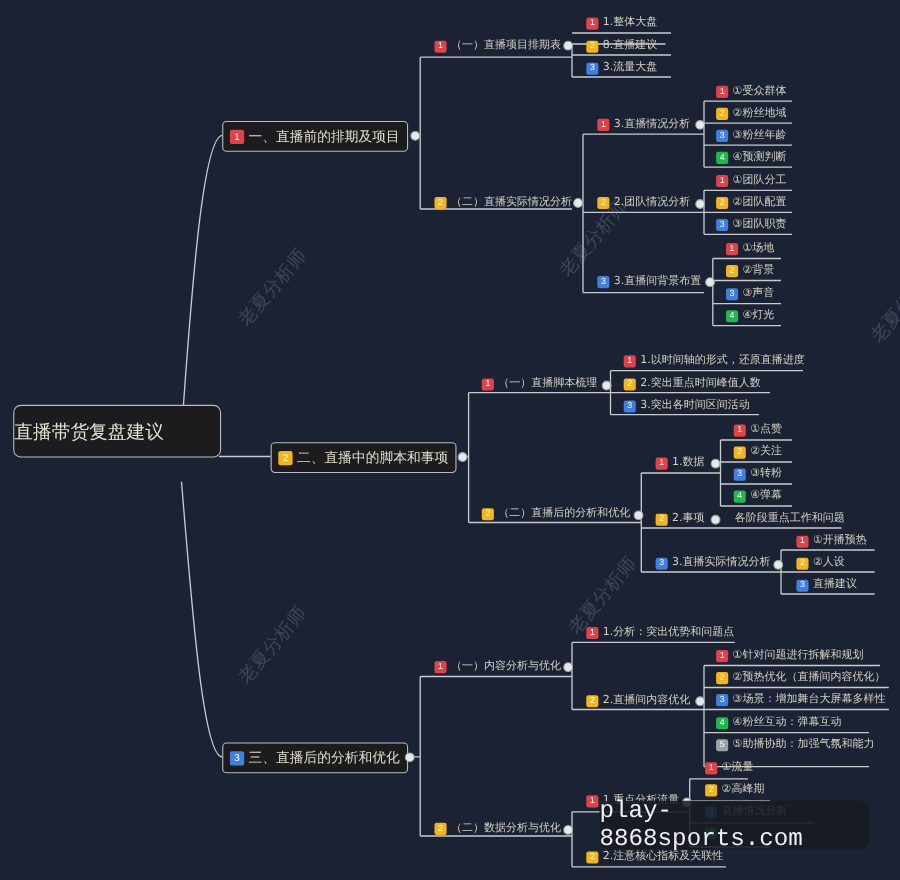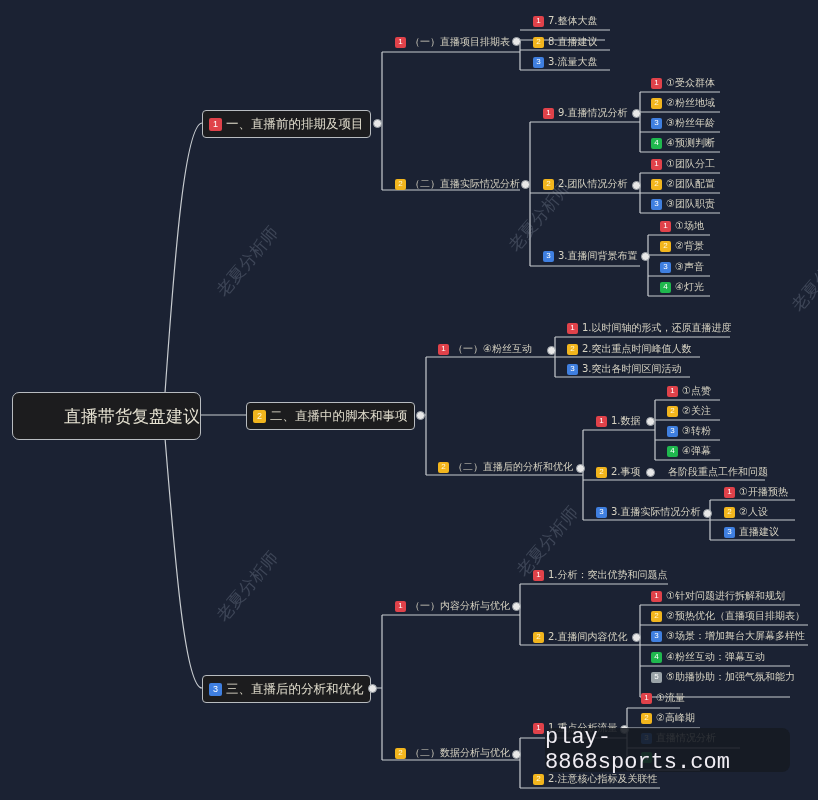--- a/index.html
+++ b/index.html
@@ -6,21 +6,21 @@
   body{width:818px;height:800px;background:#1b2233;position:relative;overflow:hidden;font-family:"DejaVu Sans",sans-serif;color:#d8d4c4;}
   #canvas{position:absolute;left:0;top:0;width:818px;height:800px;}
   svg.lines{position:absolute;left:0;top:0;}
   .node{position:absolute;display:flex;align-items:center;white-space:nowrap;font-size:10px;line-height:14px;color:#d6d2c2;}
   .badge{display:inline-flex;align-items:center;justify-content:center;width:11px;height:11px;border-radius:2px;font-size:8px;color:#fff;margin-right:4px;flex:none;font-family:"Liberation Sans",sans-serif;}
   .b1{background:#e0424a;}
   .b2{background:#f2b51d;color:#fff8d8;}
   .b3{background:#3f7fe0;}
   .b4{background:#1fb84e;}
   .b5{background:#9aa3a8;}
-  .root{position:absolute;left:12px;top:392px;width:187px;height:46px;border:1px solid #b8bcc0;border-radius:7px;background:#1c1c1e;display:flex;align-items:center;justify-content:flex-end;font-size:17px;color:#e6e2d2;font-family:Liberation Serif, serif;}
+  .root{position:absolute;left:12px;top:368px;width:187px;height:46px;border:1px solid #b8bcc0;border-radius:7px;background:#1c1c1e;display:flex;align-items:center;justify-content:flex-start;font-size:17px;color:#e6e2d2;font-family:Liberation Serif, serif;}
   .main{position:absolute;height:26px;border:1px solid #b8bcc0;border-radius:4px;background:#1c1c1e;display:flex;align-items:center;padding:0 6px;font-size:12.5px;color:#e0dccc;}
   .main .badge{width:13px;height:13px;font-size:9px;}
   .dot{position:absolute;width:7px;height:7px;border-radius:50%;background:#e8e8e8;border:1px solid #9aa0a6;}
   .wm{position:absolute;font-size:17px;color:rgba(150,160,180,0.28);transform:rotate(-50deg);white-space:nowrap;}
   .banner{position:absolute;left:545px;top:728px;width:245px;height:44px;border-radius:8px;background:rgba(22,26,34,0.88);display:flex;align-items:center;justify-content:center;font-family:Liberation Mono, monospace;font-size:22px;color:#f1eef4;}
 </style>
 </head>
 <body>
 
 <div id="canvas">
@@ -90,34 +90,34 @@
     </div>
 <div class="dot" style="left:512px;top:37px;"></div>
 <div class="node" style="left:395px;top:177px;">
       <span class="badge b2">2</span>
       <span>（二）直播实际情况分析</span>
     </div>
 <div class="dot" style="left:521px;top:180px;"></div>
 
 <div class="node" style="left:533px;top:14px;">
       <span class="badge b1">1</span>
-      <span>7.整体大盘</span>
+      <span>1.整体大盘</span>
     </div>
 <div class="node" style="left:533px;top:35px;">
       <span class="badge b2">2</span>
       <span>8.直播建议</span>
     </div>
 <div class="node" style="left:533px;top:55px;">
       <span class="badge b3">3</span>
       <span>3.流量大盘</span>
     </div>
 
 <div class="node" style="left:543px;top:106px;">
       <span class="badge b1">1</span>
-      <span>9.直播情况分析</span>
+      <span>3.直播情况分析</span>
     </div>
 <div class="dot" style="left:632px;top:109px;"></div>
 <div class="node" style="left:543px;top:177px;">
       <span class="badge b2">2</span>
       <span>2.团队情况分析</span>
     </div>
 <div class="dot" style="left:632px;top:181px;"></div>
 <div class="node" style="left:543px;top:249px;">
       <span class="badge b3">3</span>
       <span>3.直播间背景布置</span>
@@ -166,21 +166,21 @@
       <span class="badge b3">3</span>
       <span>③声音</span>
     </div>
 <div class="node" style="left:660px;top:280px;">
       <span class="badge b4">4</span>
       <span>④灯光</span>
     </div>
 
 <div class="node" style="left:438px;top:342px;">
       <span class="badge b1">1</span>
-      <span>（一）④粉丝互动</span>
+      <span>（一）直播脚本梳理</span>
     </div>
 <div class="dot" style="left:547px;top:346px;"></div>
 <div class="node" style="left:438px;top:460px;">
       <span class="badge b2">2</span>
       <span>（二）直播后的分析和优化</span>
     </div>
 <div class="dot" style="left:576px;top:464px;"></div>
 
 <div class="node" style="left:567px;top:321px;">
       <span class="badge b1">1</span>
@@ -264,21 +264,21 @@
       <span>2.直播间内容优化</span>
     </div>
 <div class="dot" style="left:632px;top:633px;"></div>
 
 <div class="node" style="left:651px;top:589px;">
       <span class="badge b1">1</span>
       <span>①针对问题进行拆解和规划</span>
     </div>
 <div class="node" style="left:651px;top:609px;">
       <span class="badge b2">2</span>
-      <span>②预热优化（直播项目排期表）</span>
+      <span>②预热优化（直播间内容优化）</span>
     </div>
 <div class="node" style="left:651px;top:629px;">
       <span class="badge b3">3</span>
       <span>③场景：增加舞台大屏幕多样性</span>
     </div>
 <div class="node" style="left:651px;top:650px;">
       <span class="badge b4">4</span>
       <span>④粉丝互动：弹幕互动</span>
     </div>
 <div class="node" style="left:651px;top:670px;">

